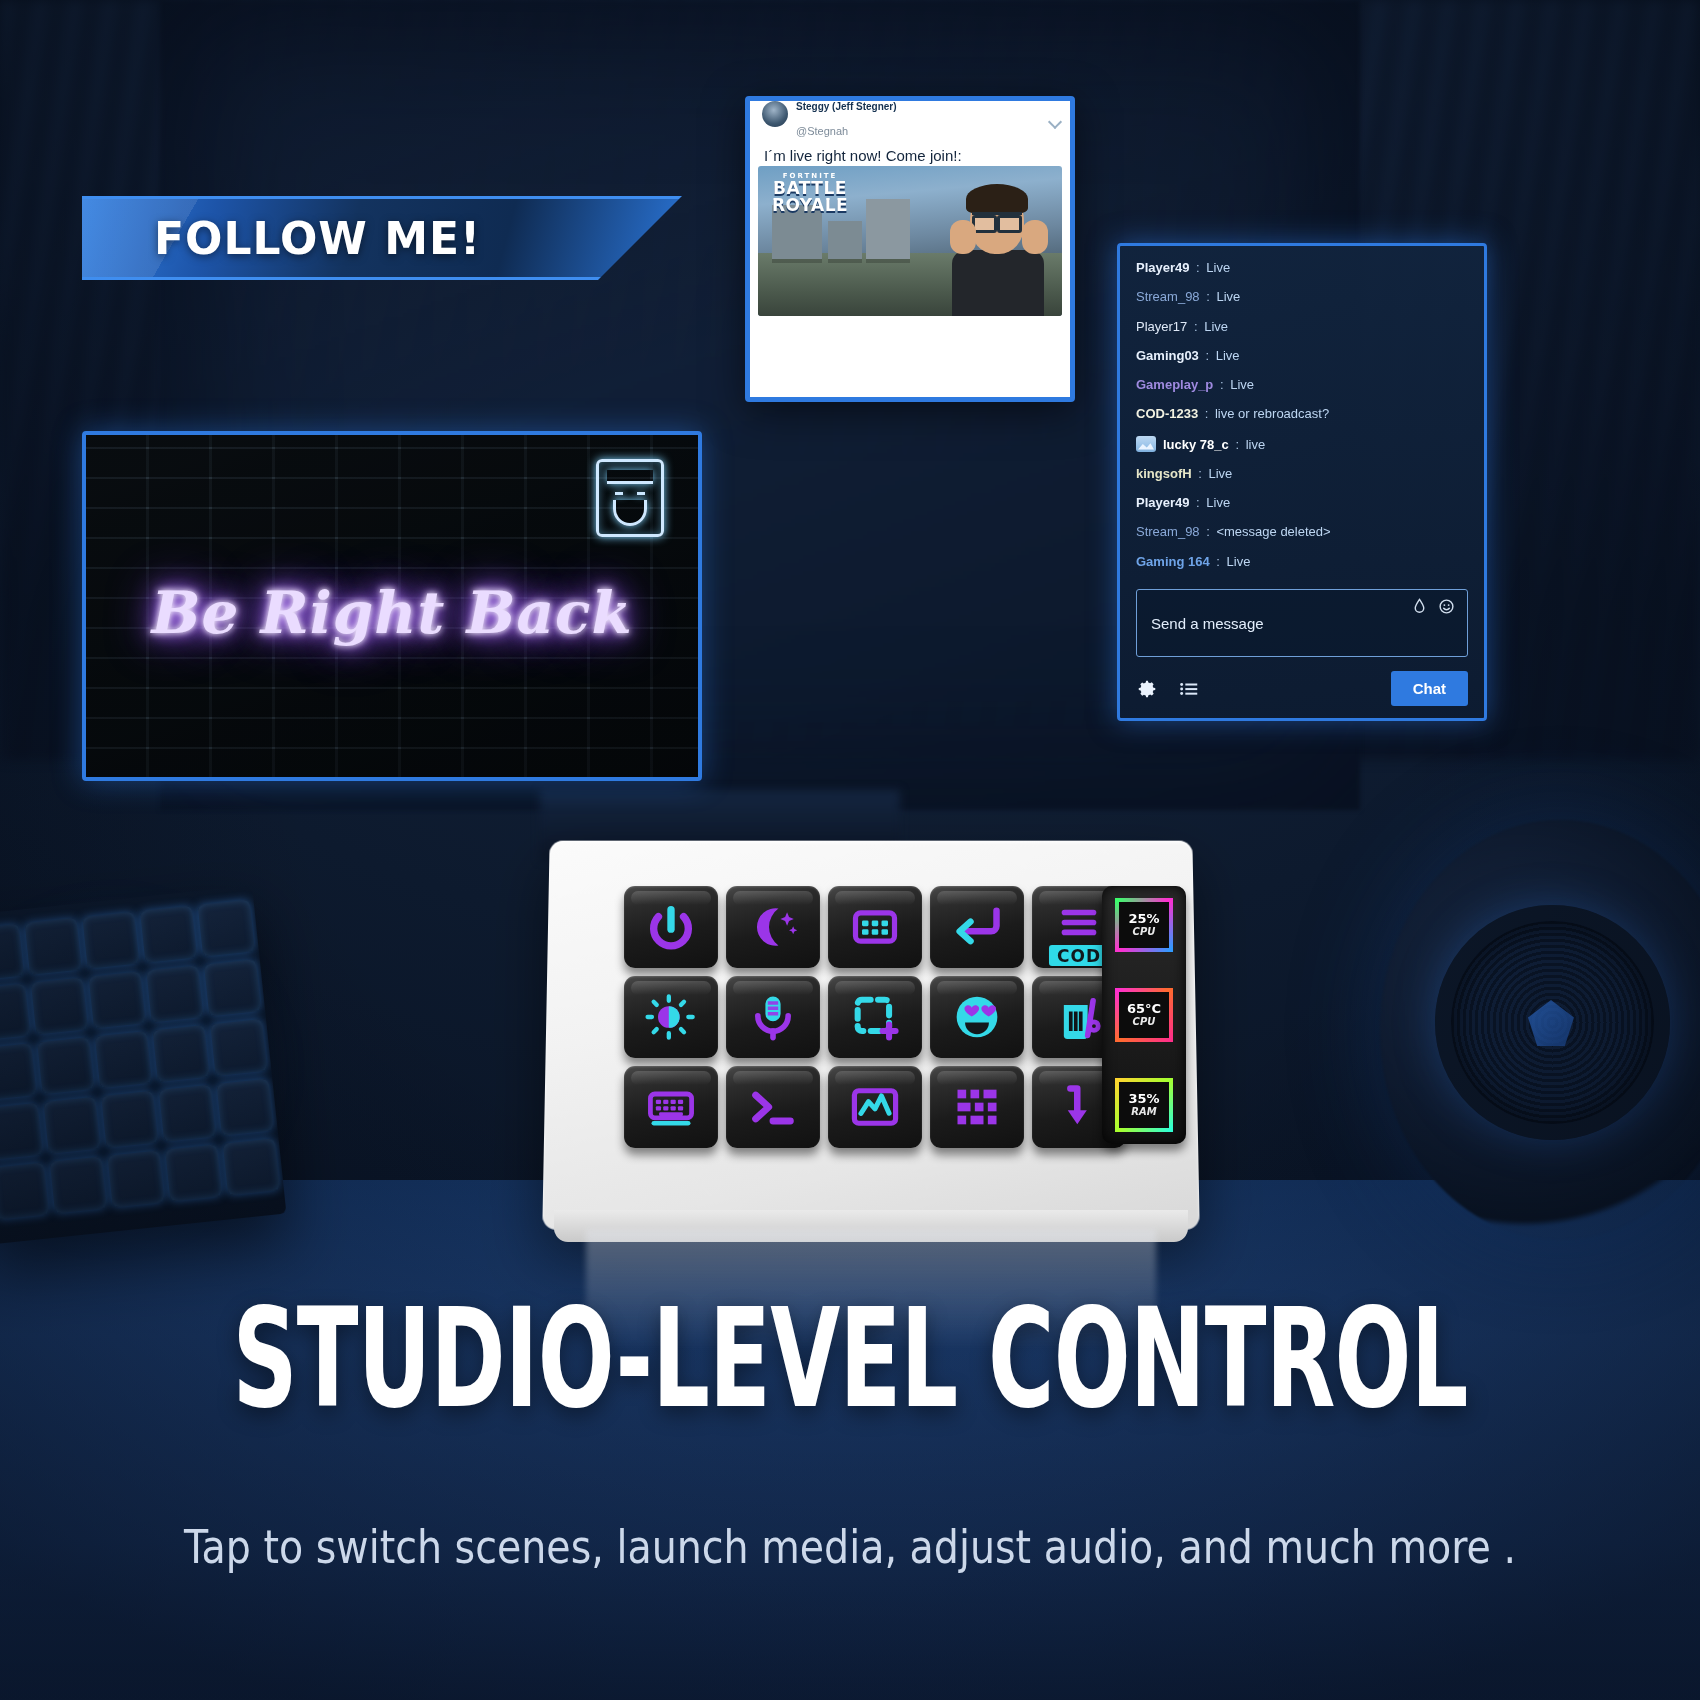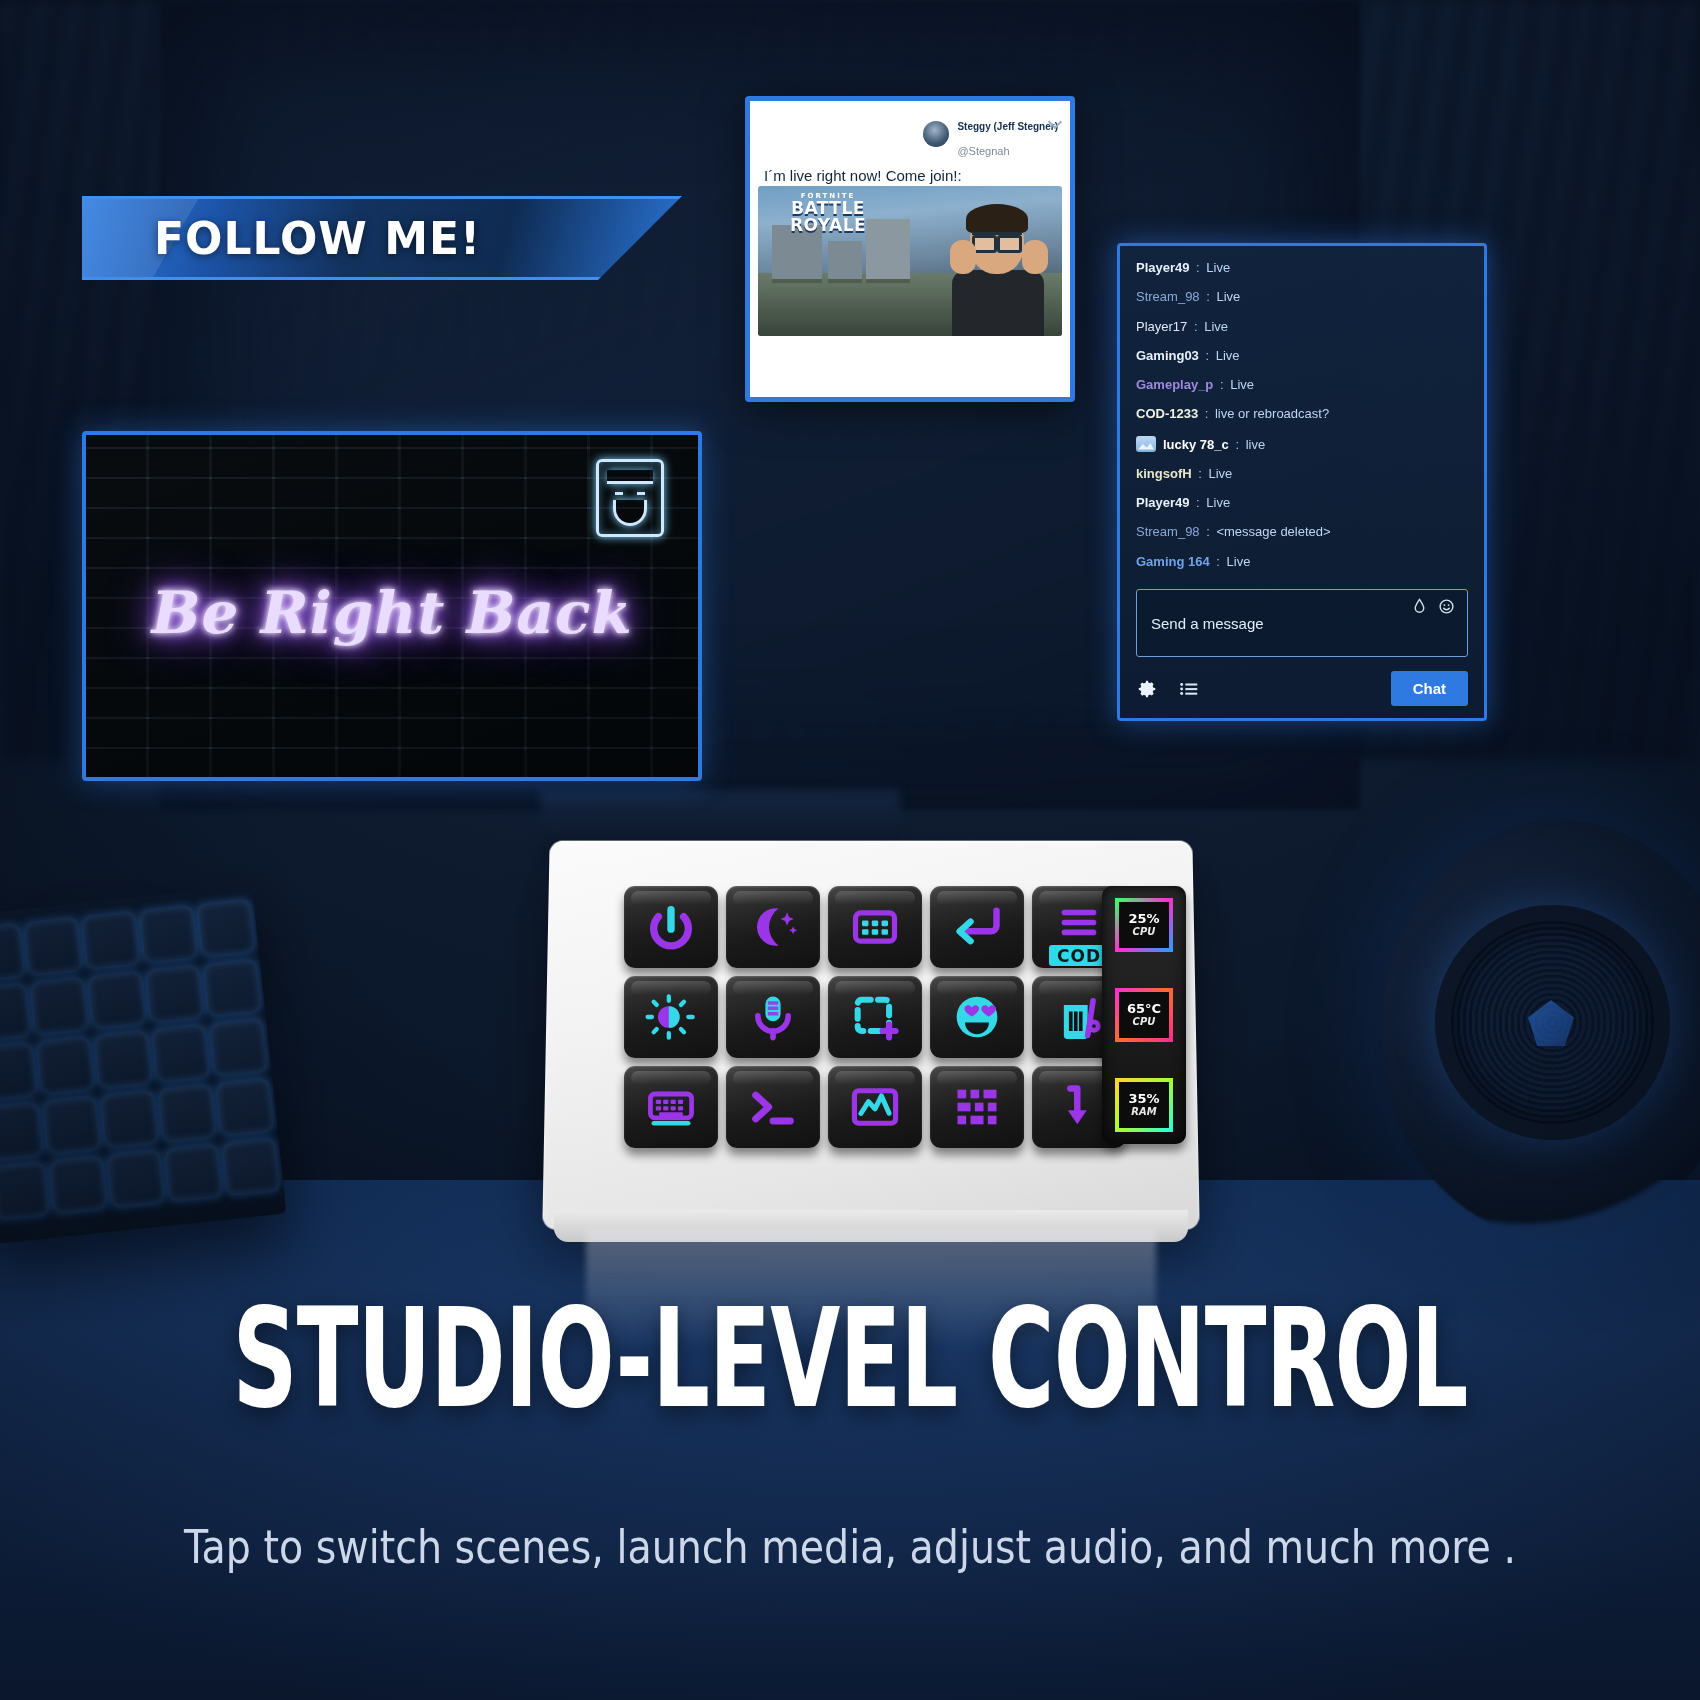--- a/index.html
+++ b/index.html
@@ -113,21 +113,21 @@
 
   
   #tweet-card {
     position:absolute; left:745px; top:96px; width:330px; height:306px;
     background:#ffffff;
     border:5px solid #2f7ae0;
     border-radius:4px;
     box-shadow:0 10px 40px rgba(0,0,0,.55);
     overflow:hidden;
   }
-  .tw-head { display:flex; align-items:flex-start; padding:20px 12px 2px 12px; position:relative;justify-content:flex-end; }
+  .tw-head { display:flex; align-items:flex-start; padding:0 12px 2px 12px; position:relative; }
   .tw-avatar {
     width:26px; height:26px; border-radius:50%;
     background:radial-gradient(circle at 45% 35%, #9fb4c8, #3e5870 60%, #22374d);
     flex:none; margin-right:8px;
   }
   .tw-names { line-height:1.15; }
   .tw-name { font-size:10px; font-weight:700; color:#14304f; }
   .tw-handle { font-size:11px; color:#7d8b99;margin-top:12px; }
   .tw-caret {
     position:absolute; right:10px; top:16px; width:10px; height:10px;
@@ -144,21 +144,21 @@
     background:linear-gradient(175deg,#6f9fc4 0%, #8db0cd 22%, #6d88a0 48%, #4e6374 70%, #3b4d5e 100%);
   }
   .tw-media .ground {
     position:absolute; left:0; bottom:0; width:100%; height:42%;
     background:linear-gradient(180deg,#6a7b6a,#4c5a4d 60%,#39443b);
   }
   .tw-media .bldg {
     position:absolute; bottom:38%; background:#7c8b93; box-shadow:0 4px 0 rgba(0,0,0,.2);
   }
   .tw-logo {
-    position:absolute; left:26px; top:6px; width:88px; text-align:center;
+    position:absolute; left:8px; top:6px; width:88px; text-align:center;
     font-family:"DejaVu Sans", sans-serif;
   }
   .tw-logo .l1 { font-size:7px; color:#fff; letter-spacing:2px; font-weight:700; }
   .tw-logo .l2 {
     font-size:17px; font-weight:700; color:#fff; letter-spacing:.5px; line-height:1;
     text-shadow:0 2px 0 #1b3a63;
   }
   .tw-person {
     position:absolute; right:4px; bottom:0; width:120px; height:140px;
   }

